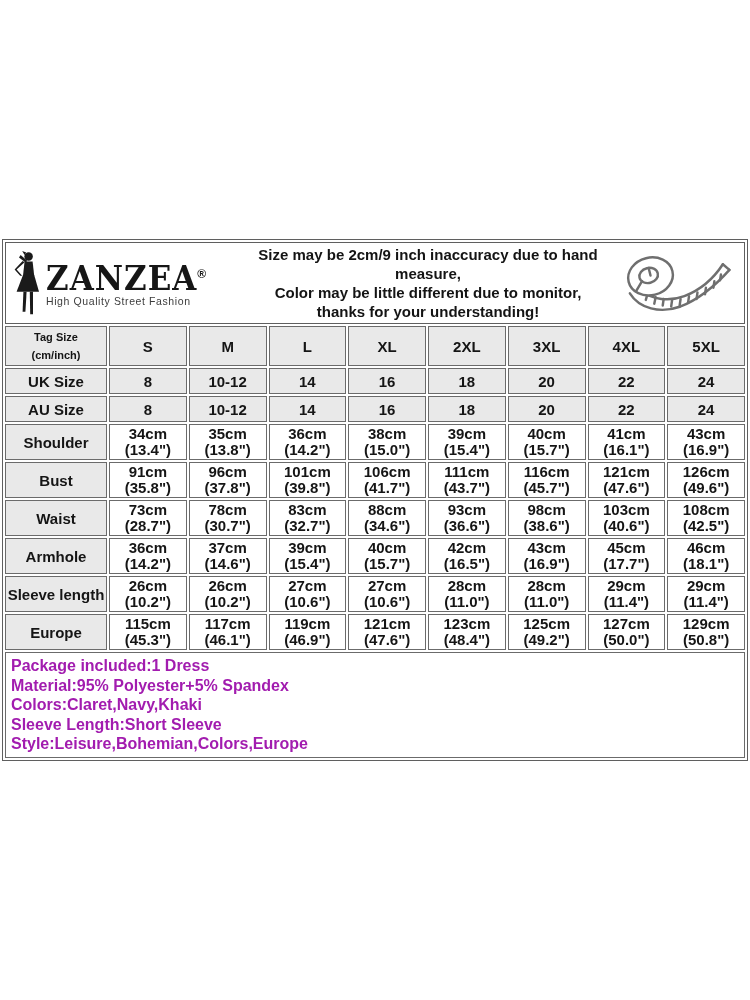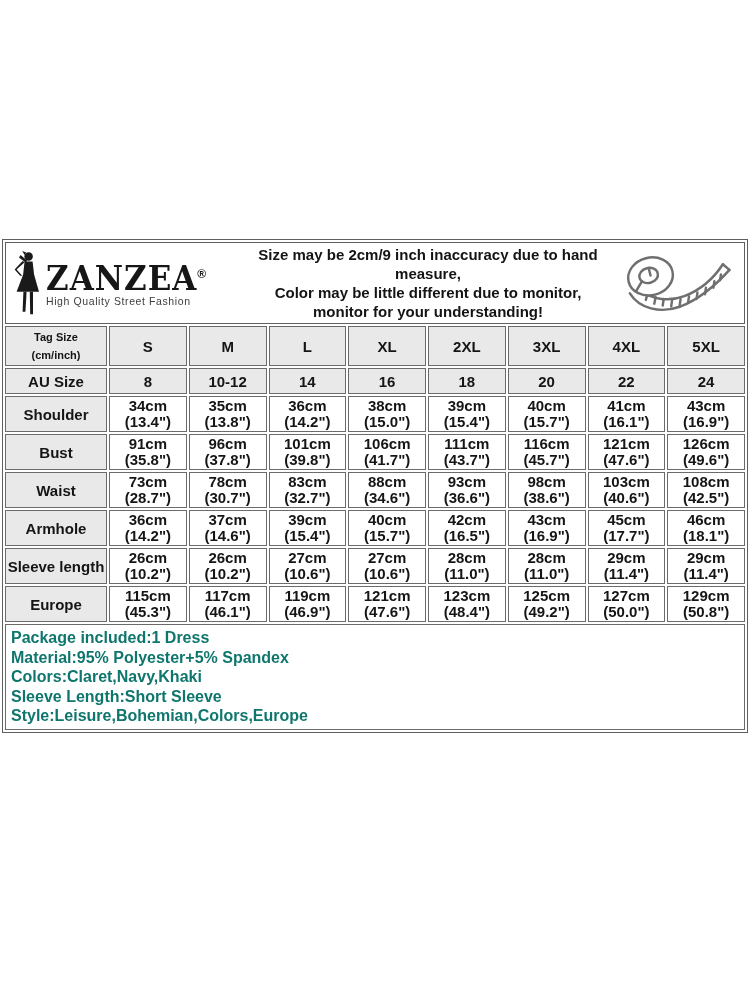--- a/index.html
+++ b/index.html
@@ -25,21 +25,21 @@
   .logo{display:flex;align-items:center;gap:2px;min-width:238px;}
   .logo-text{text-align:left;}
   .wordmark{font-family:"DejaVu Serif",serif;font-weight:bold;font-size:31px;line-height:30px;
     letter-spacing:1px;color:#161616;transform:scaleY(1.08);white-space:nowrap;}
   .wordmark sup{font-size:12px;font-family:"Liberation Sans",sans-serif;vertical-align:super;}
   .tagline{font-size:10.5px;font-weight:normal;color:#3c3c3c;letter-spacing:0.6px;margin-top:1px;white-space:nowrap;}
   .notice{flex:1;text-align:center;font-size:15px;font-weight:bold;line-height:19px;color:#141414;padding:0 4px;}
   .tape-wrap{min-width:128px;display:flex;justify-content:flex-end;}
   
   tr.r-notes td{background:#fff;text-align:left;padding:3px 5px;height:auto;}
-  .note-line{display:block;font-size:16px;font-weight:bold;line-height:19.5px;color:#0f766e;white-space:nowrap;}
+  .note-line{display:block;font-size:16px;font-weight:bold;line-height:19.5px;color:#a21caf;white-space:nowrap;}
 </style>
 </head>
 <body>
 
 <div class="sheet">
   <div class="content">
     <table class="sizechart">
       <colgroup>
         <col style="width:102px;">
         <col>
@@ -70,21 +70,21 @@
                 </g>
               </svg>
               <div class="logo-text">
                 <div class="wordmark"><span>ZANZEA</span><sup>®</sup></div>
                 <div class="tagline">High Quality Street Fashion</div>
               </div>
             </div>
             <div class="notice">
               <div>Size may be 2cm/9 inch inaccuracy due to hand measure,</div>
               <div>Color may be little different due to monitor,</div>
-              <div>monitor for your understanding!</div>
+              <div>thanks for your understanding!</div>
             </div>
             <div class="tape-wrap">
               <svg width="124" height="62" viewBox="0 0 130 66">
                 <g fill="none" stroke="#6f6f6f" stroke-width="2.6" stroke-linecap="round" stroke-linejoin="round">
                   <path d="M18 44 C 28 60 50 66 72 58 C 92 50 108 37 124 19"></path>
                   <path d="M30 41 C 42 51 60 53 76 47 C 94 40 106 30 117 13"></path>
                   <path d="M124 19 L117 13"></path>
                   <path d="M35 51 L37 44"></path>
                       <path d="M44 55 L45.5 48"></path>
                       <path d="M53 57 L54 50"></path>
@@ -115,20 +115,31 @@
         <td class="gray val">M</td>
         <td class="gray val">L</td>
         <td class="gray val">XL</td>
         <td class="gray val">2XL</td>
         <td class="gray val">3XL</td>
         <td class="gray val">4XL</td>
         <td class="gray val">5XL</td>
       </tr>
 
 
+      <tr class="r-plain">
+        <td class="gray lbl">UK Size</td>
+        <td class="gray val">8</td>
+        <td class="gray val">10-12</td>
+        <td class="gray val">14</td>
+        <td class="gray val">16</td>
+        <td class="gray val">18</td>
+        <td class="gray val">20</td>
+        <td class="gray val">22</td>
+        <td class="gray val">24</td>
+      </tr>
 
       <tr class="r-plain">
         <td class="gray lbl">AU Size</td>
         <td class="gray val">8</td>
         <td class="gray val">10-12</td>
         <td class="gray val">14</td>
         <td class="gray val">16</td>
         <td class="gray val">18</td>
         <td class="gray val">20</td>
         <td class="gray val">22</td>

